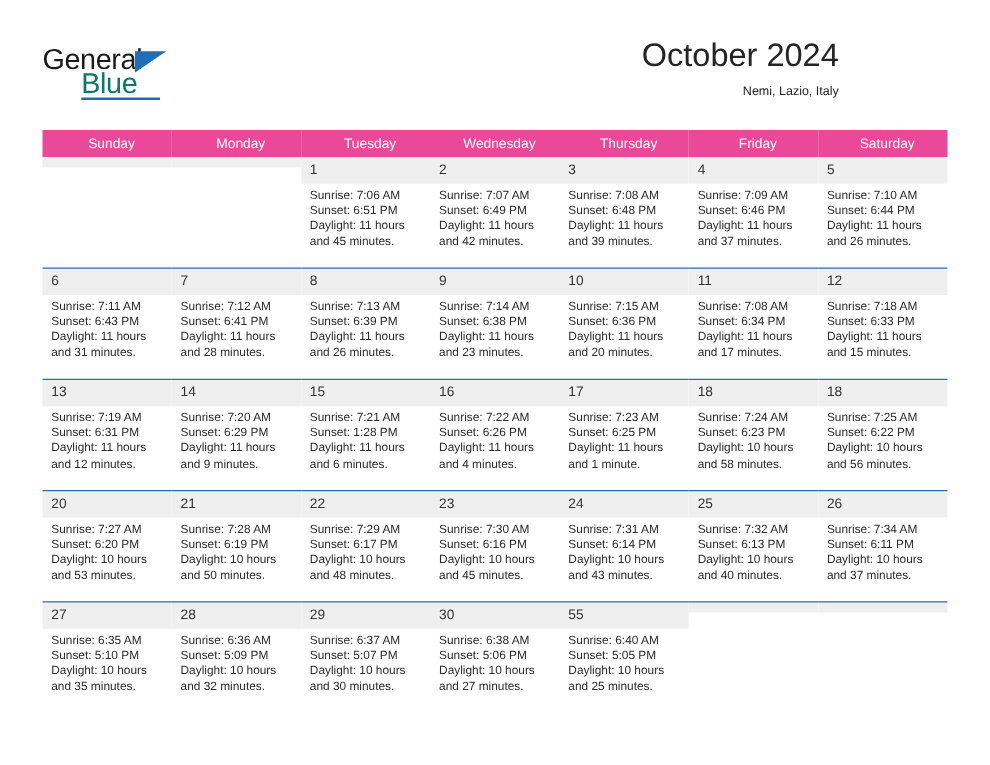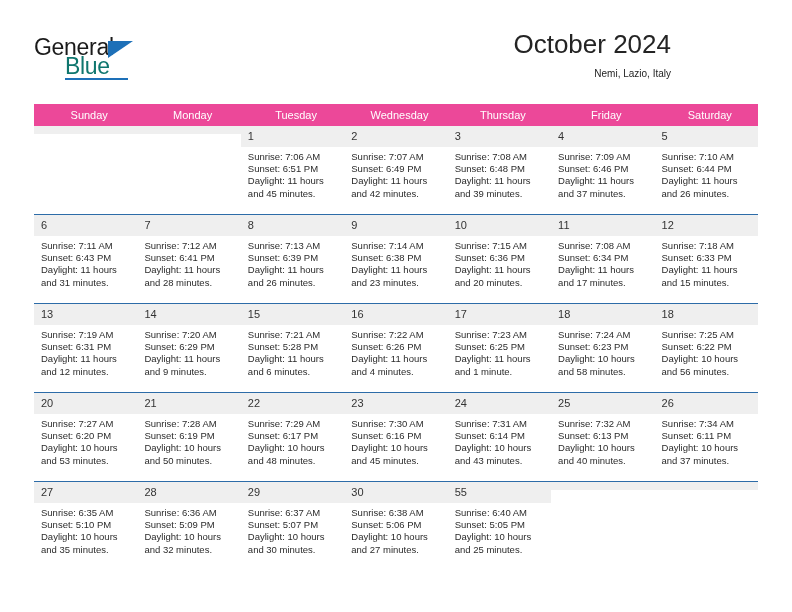--- a/index.html
+++ b/index.html
@@ -368,21 +368,21 @@
               <div>Daylight: 11 hours</div>
               <div>and 9 minutes.</div>
             </div>
           </div>
         </td>
         <td>
           <div class="cell filled">
             <div class="daynum">15</div>
             <div class="cell-body">
               <div>Sunrise: 7:21 AM</div>
-              <div>Sunset: 5:28 PM</div>
+              <div>Sunset: 1:28 PM</div>
               <div>Daylight: 11 hours</div>
               <div>and 6 minutes.</div>
             </div>
           </div>
         </td>
         <td>
           <div class="cell filled">
             <div class="daynum">16</div>
             <div class="cell-body">
               <div>Sunrise: 7:22 AM</div>

